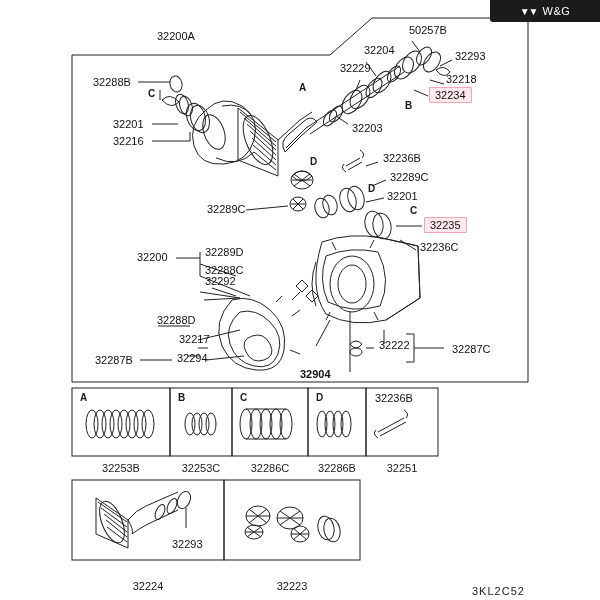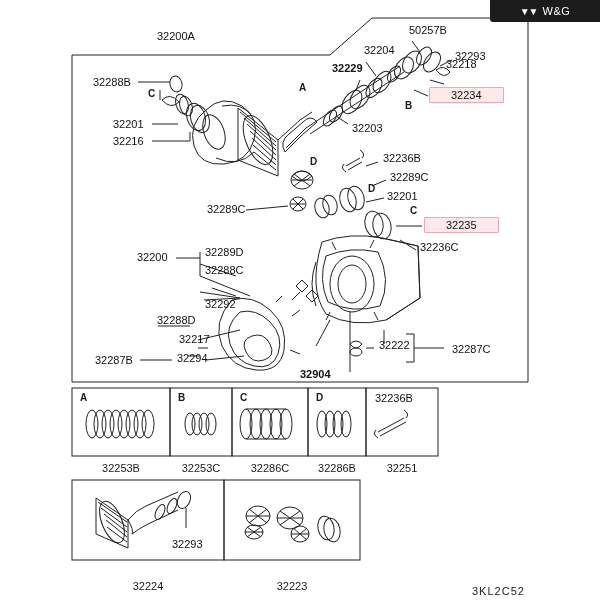--- a/index.html
+++ b/index.html
@@ -19,21 +19,21 @@
     background:#1b1b1b;color:#fff;
     display:flex;align-items:center;justify-content:center;
     font-size:11px;letter-spacing:.5px;
     border-bottom-left-radius:3px;
   }
   .brand .logo{margin-right:5px;font-size:10px;letter-spacing:-1px;}
   .lbl{position:absolute;font-size:11px;white-space:nowrap;color:#111;}
   .hl{
     background:#fde9ec;
     border:1px solid #f0a7b4;
-    padding:1px 21px;
+    padding:1px 5px;
     color:#111;
     font-size:11px;
     border-radius:1px;
   }
   svg.draw{position:absolute;left:0;top:0;width:600px;height:600px;pointer-events:none;}
   .code{position:absolute;font-size:11px;letter-spacing:1px;color:#222;}
   .cellcap{position:absolute;font-size:11px;text-align:center;}
   .letter{position:absolute;font-size:10px;font-weight:bold;}
 </style>
 </head>
@@ -246,35 +246,35 @@
         <ellipse cx="326" cy="528" rx="8" ry="12" transform="rotate(-12 326 528)"></ellipse>
         <ellipse cx="332" cy="530" rx="8" ry="12" transform="rotate(-12 332 530)"></ellipse>
       </g>
     </g>
   </svg>
 
   <div class="lbl" style="left:157px;top:30px;">32200A</div>
   <div class="lbl" style="left:93px;top:76px;">32288B</div>
   <div class="lbl" style="left:113px;top:118px;">32201</div>
   <div class="lbl" style="left:113px;top:135px;">32216</div>
-  <div class="lbl" style="left:332px;top:62px;font-weight:bold;">32229</div>
+  <div class="lbl" style="left:340px;top:62px;">32229</div>
   <div class="lbl" style="left:364px;top:44px;">32204</div>
   <div class="lbl" style="left:409px;top:24px;">50257B</div>
   <div class="lbl" style="left:455px;top:50px;">32293</div>
-  <div class="lbl" style="left:446px;top:58px;text-align:right;">32218</div>
+  <div class="lbl" style="left:446px;top:73px;text-align:right;">32218</div>
   <div class="lbl" style="left:352px;top:122px;">32203</div>
   <div class="lbl" style="left:383px;top:152px;">32236B</div>
   <div class="lbl" style="left:390px;top:171px;">32289C</div>
   <div class="lbl" style="left:387px;top:190px;">32201</div>
   <div class="lbl" style="left:207px;top:203px;">32289C</div>
   <div class="lbl" style="left:420px;top:241px;">32236C</div>
   <div class="lbl" style="left:137px;top:251px;">32200</div>
   <div class="lbl" style="left:205px;top:246px;">32289D</div>
   <div class="lbl" style="left:205px;top:264px;">32288C</div>
-  <div class="lbl" style="left:205px;top:298px;">32292</div>
+  <div class="lbl" style="left:205px;top:275px;">32292</div>
   <div class="lbl" style="left:157px;top:314px;">32288D</div>
   <div class="lbl" style="left:179px;top:333px;">32217</div>
   <div class="lbl" style="left:177px;top:352px;">32294</div>
   <div class="lbl" style="left:95px;top:354px;">32287B</div>
   <div class="lbl" style="left:300px;top:368px;font-weight:bold;">32904</div>
   <div class="lbl" style="left:379px;top:339px;">32222</div>
   <div class="lbl" style="left:452px;top:343px;">32287C</div>
   <div class="lbl" style="left:375px;top:392px;">32236B</div>
 
   <div class="hl" style="position:absolute;left:429px;top:87px;">32234</div>

